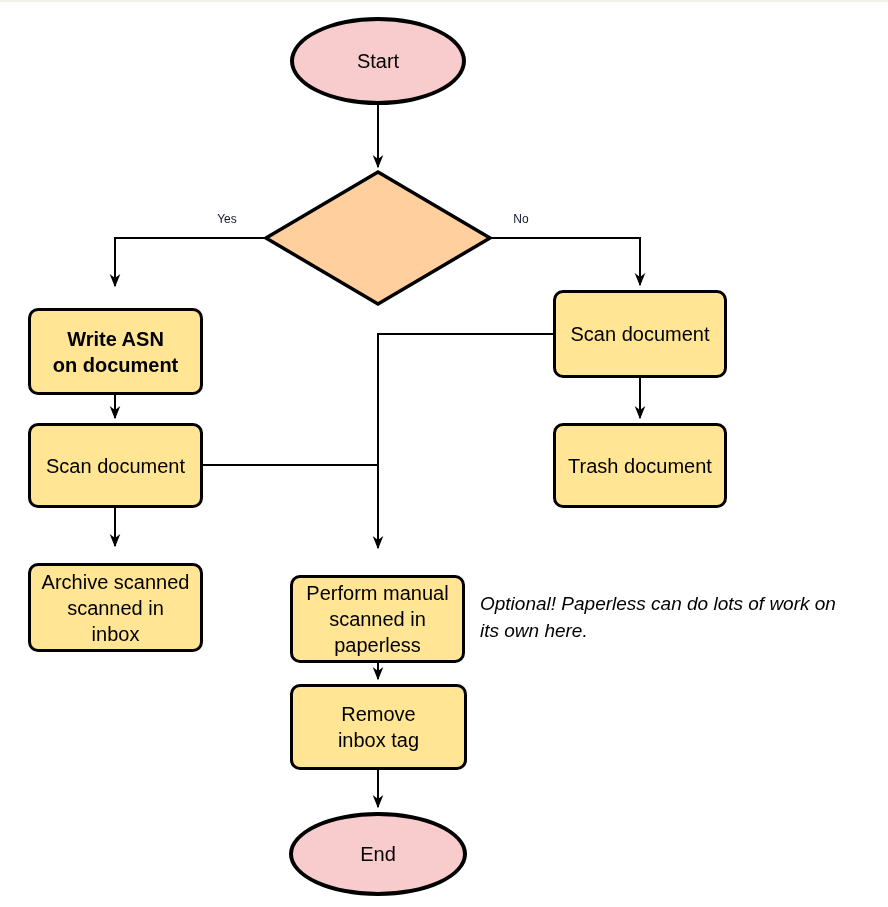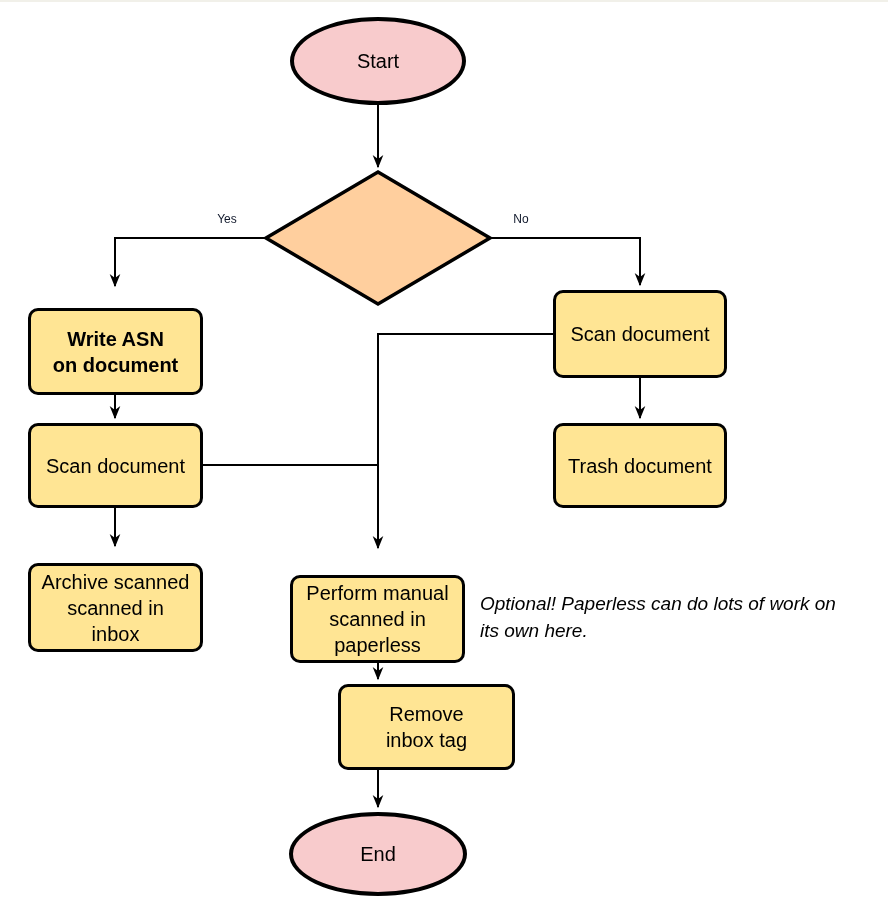--- a/index.html
+++ b/index.html
@@ -146,21 +146,21 @@
     <div>Perform manual</div>
     <div>scanned in</div>
     <div>paperless</div>
   </div>
 
   <div class="note" style="left:480px; top:590px; width:412px;">
     <div>Optional! Paperless can do lots of work on</div>
     <div>its own here.</div>
   </div>
 
-  <div class="node process" style="left:290px; top:684px; width:177px; height:86px;margin-left:48px;">
+  <div class="node process" style="left:290px; top:684px; width:177px; height:86px;">
     <div>Remove</div>
     <div>inbox tag</div>
   </div>
 
   <div class="node terminal" style="left:289px; top:812px; width:178px; height:84px;">
     <div>End</div>
   </div>
 
   <div class="bottom-divider"></div>
 

